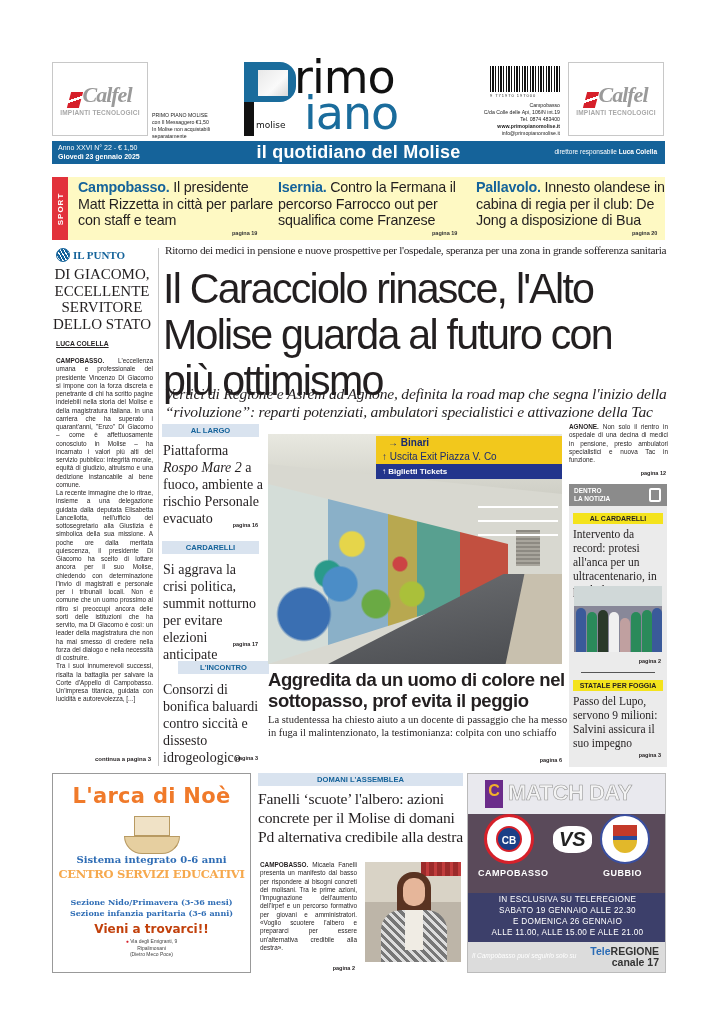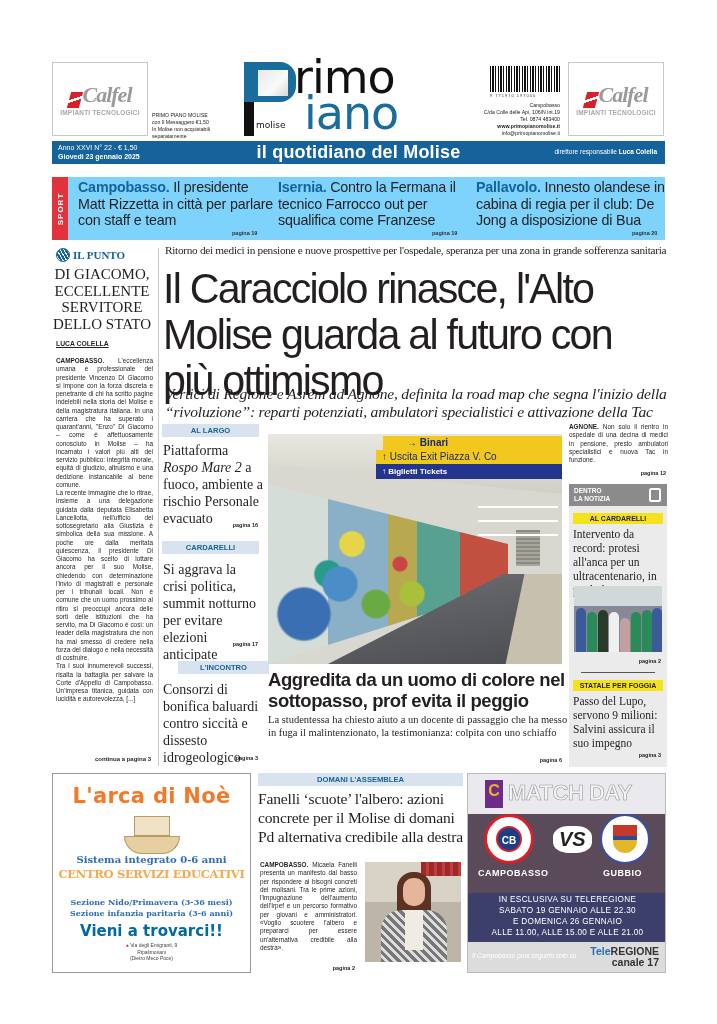--- a/index.html
+++ b/index.html
@@ -22,21 +22,21 @@
   .logo-molise { position: absolute; left: 16px; top: 60px; font-size: 9px; color: #111; font-family: "DejaVu Sans", sans-serif; }
   .barcode { position: absolute; left: 490px; top: 66px; width: 70px; height: 26px; background: repeating-linear-gradient(90deg, #111 0 1px, #fff 1px 2px, #111 2px 4px, #fff 4px 5px, #111 5px 6px, #fff 6px 8px); }
   .barcode-nums { position: absolute; left: 490px; top: 93px; font-size: 4px; color: #333; letter-spacing: 1px; }
 
   .blue-bar { position: absolute; left: 52px; top: 141px; width: 613px; height: 23px; background: #15639a; color: #fff; }
   .bb-left { position: absolute; left: 6px; top: 3px; font-size: 7px; line-height: 8.5px; }
   .bb-center { position: absolute; left: 0; right: 0; top: 1px; text-align: center; font-size: 18px; font-weight: bold; letter-spacing: 0.2px; }
   .bb-right { position: absolute; right: 8px; top: 7px; font-size: 6.5px; }
 
   
-  .sport { position: absolute; left: 52px; top: 177px; width: 613px; height: 63px; background: #7dd3fc; }
+  .sport { position: absolute; left: 52px; top: 177px; width: 613px; height: 63px; background: #fef9c3; }
   .sport-tag { position: absolute; left: 0; top: 0; width: 16px; height: 63px; background: #e2323b; }
   .sport-tag span { position: absolute; left: 50%; top: 50%; transform: translate(-50%, -50%) rotate(-90deg); color: #fff; font-size: 8px; font-weight: bold; letter-spacing: 1px; }
   .sport-item { position: absolute; top: 2px; font-size: 14.3px; line-height: 16.5px; color: #231f20; letter-spacing: -0.2px; }
   .sport-item b { color: #15639a; }
   .pg { font-size: 5.5px; font-weight: bold; color: #333; }
 
   
   .ilpunto-head { position: absolute; left: 56px; top: 248px; display: flex; align-items: center; gap: 3px; }
   .globe { width: 14px; height: 14px; border-radius: 50%; background: repeating-linear-gradient(60deg, #15639a 0 2px, #fff 2px 3px); border: 1px solid #15639a; }
   .ilpunto-label { font-family: "Liberation Serif", serif; font-size: 11px; font-weight: bold; color: #15639a; }
@@ -56,21 +56,21 @@
   .side-story { position: absolute; font-family: "Liberation Serif", serif; font-size: 14px; line-height: 17px; color: #231f20; }
   .pg-r { position: absolute; font-size: 5.5px; font-weight: bold; text-align: right; }
 
   
   .photo-subway { position: absolute; left: 268px; top: 434px; width: 294px; height: 230px; overflow: hidden; background: #d8d8d0; }
   .sw-wall { position: absolute; left: 0; top: 30px; width: 240px; height: 200px; background: radial-gradient(circle at 30% 60%, #4b8dc7 0 8%, transparent 9%), radial-gradient(circle at 15% 75%, #3a6fb2 0 10%, transparent 11%), radial-gradient(circle at 45% 70%, #6aaa44 0 7%, transparent 8%), radial-gradient(circle at 35% 40%, #e6d54a 0 6%, transparent 7%), radial-gradient(circle at 55% 50%, #c44 0 4%, transparent 5%), radial-gradient(circle at 25% 55%, #2a9a8a 0 6%, transparent 7%), radial-gradient(circle at 60% 65%, #aac03a 0 6%, transparent 7%), linear-gradient(90deg, #d4ddd8 0 25%, #8ab0c8 25% 50%, #b8a850 50% 62%, #58a090 62% 80%, #c25040 80% 100%); clip-path: polygon(0 10%, 100% 40%, 100% 62%, 0 100%); }
   .sw-floor { position: absolute; left: 60px; top: 140px; width: 234px; height: 90px; background: linear-gradient(170deg, #6d6f72, #4a4c50); clip-path: polygon(75% 0, 100% 0, 100% 100%, 0 100%); }
   .sw-floor2 { position: absolute; left: 200px; top: 140px; width: 94px; height: 90px; background: #c8c0ae; clip-path: polygon(60% 0, 100% 0, 100% 100%, 40% 100%); }
   .sw-ceiling { position: absolute; left: 0; top: 0; width: 294px; height: 60px; background: linear-gradient(180deg, #e8e8e0, #cfcfc6); clip-path: polygon(0 0, 100% 0, 100% 100%, 0 50%); }
   .sw-sign { position: absolute; left: 108px; top: 2px; width: 186px; height: 48px; }
-  .sw-sign-y1 { height: 14px; background: #f2c81c; font-size: 10px; font-weight: bold; color: #1a2b70; padding-left: 24px; line-height: 14px; white-space: nowrap; overflow: hidden; margin-left: 7px; }
+  .sw-sign-y1 { height: 14px; background: #f2c81c; font-size: 10px; font-weight: bold; color: #1a2b70; padding-left: 12px; line-height: 14px; white-space: nowrap; overflow: hidden; }
   .sw-sign-y2 { height: 14px; background: #f2c81c; font-size: 10px; font-weight: normal; color: #1a2b70; padding-left: 6px; line-height: 14px; white-space: nowrap; overflow: hidden; }
   .sw-sign-b { height: 15px; background: #23358c; font-size: 8px; font-weight: bold; color: #fff; padding-left: 6px; line-height: 15px; white-space: nowrap; }
   .sw-lights { position: absolute; right: 4px; top: 60px; width: 80px; height: 50px; background: repeating-linear-gradient(180deg, transparent 0 12px, #fff 12px 14px); }
   .sw-stairs { position: absolute; left: 248px; top: 96px; width: 24px; height: 36px; background: repeating-linear-gradient(180deg, #8d8a82 0 2px, #a9a69d 2px 4px); }
 
   
   .agg-title { position: absolute; left: 268px; top: 669px; width: 300px; font-size: 18.5px; line-height: 21px; font-weight: bold; color: #231f20; letter-spacing: -0.4px; }
   .agg-sub { position: absolute; left: 268px; top: 713px; width: 300px; font-family: "Liberation Serif", serif; font-size: 10.5px; line-height: 13px; color: #231f20; }
 
   
@@ -85,21 +85,21 @@
 
   
   .arca { position: absolute; left: 52px; top: 773px; width: 199px; height: 200px; border: 1px solid #999; background: #fff; text-align: center; }
   .arca-title { margin-top: 10px; font-size: 21px; font-weight: bold; color: #f07a2a; font-family: "DejaVu Sans", sans-serif; letter-spacing: 0.3px; }
   .ark { margin: 4px auto 0; width: 56px; height: 42px; position: relative; }
   .ark-hull { position: absolute; left: 0; bottom: 0; width: 56px; height: 18px; background: #e6cfa0; border-radius: 0 0 28px 28px; border: 1px solid #b89a62; }
   .ark-house { position: absolute; left: 10px; top: 4px; width: 36px; height: 20px; background: #f0e2c6; border: 1px solid #b89a62; }
   .arca-l1 { margin-top: 0; font-size: 10px; font-weight: bold; color: #2f6db5; font-family: "DejaVu Serif", serif; }
   .arca-l2 { margin-top: 2px; font-size: 11.5px; font-weight: bold; color: #f6a94e; font-family: "DejaVu Serif", serif; letter-spacing: -0.3px; }
   .arca-l3 { margin-top: 16px; font-size: 8px; font-weight: bold; color: #2f6db5; font-family: "DejaVu Serif", serif; line-height: 11px; }
-  .arca-l4 { margin-top: 3px; font-size: 15px; font-weight: bold; color: #0369a1; font-family: "DejaVu Sans", sans-serif; }
+  .arca-l4 { margin-top: 3px; font-size: 12px; font-weight: bold; color: #c2410c; font-family: "DejaVu Sans", sans-serif; }
   .arca-addr { margin-top: 2px; font-size: 5px; color: #444; line-height: 6.5px; }
   .pin { color: #d6202a; }
 
   .fanelli-title { position: absolute; left: 258px; top: 789px; width: 205px; font-family: "Liberation Serif", serif; font-size: 15.6px; line-height: 19px; color: #231f20; letter-spacing: -0.2px; }
   .fanelli-body { position: absolute; left: 260px; top: 861px; width: 97px; font-size: 6.4px; line-height: 8.3px; text-align: justify; }
   .photo-fanelli { position: absolute; left: 365px; top: 862px; width: 96px; height: 100px; background: linear-gradient(180deg, #d9d3c6 0 40%, #bdb5a8 40% 100%); overflow: hidden; }
   .fan-hair { position: absolute; left: 32px; top: 10px; width: 34px; height: 50px; background: #5a3322; border-radius: 16px 16px 6px 6px; }
   .fan-face { position: absolute; left: 38px; top: 16px; width: 22px; height: 28px; background: #e6b69a; border-radius: 10px; }
   .fan-body { position: absolute; left: 16px; top: 48px; width: 66px; height: 52px; background: repeating-linear-gradient(45deg, #777 0 3px, #ddd 3px 6px); border-radius: 20px 20px 0 0; }
   .fan-shirt { position: absolute; left: 40px; top: 48px; width: 18px; height: 40px; background: #f0ece4; }
@@ -180,21 +180,21 @@
 
 <div class="sport">
   <div class="sport-tag">
       <span>SPORT</span>
     </div>
   <div class="sport-item" style="left:26px;width:196px;">
     <b>Campobasso.</b><span> Il presidente Matt Rizzetta in città per parlare con staff e team</span>
   </div>
   <div class="pg abs" style="left:180px;top:53px;">pagina 19</div>
   <div class="sport-item" style="left:226px;width:196px;">
-    <b>Isernia.</b><span> Contro la Fermana il tecnico Farrocco out per squalifica come Franzese</span>
+    <b>Isernia.</b><span> Contro la Fermana il percorso Farrocco out per squalifica come Franzese</span>
   </div>
   <div class="pg abs" style="left:380px;top:53px;">pagina 19</div>
   <div class="sport-item" style="left:424px;width:190px;">
     <b>Pallavolo.</b><span> Innesto olandese in cabina di regia per il club: De Jong a disposizione di Bua</span>
   </div>
   <div class="pg abs" style="left:580px;top:53px;">pagina 20</div>
 </div>
 
 <div class="ilpunto-head">
   <span class="globe"></span>

